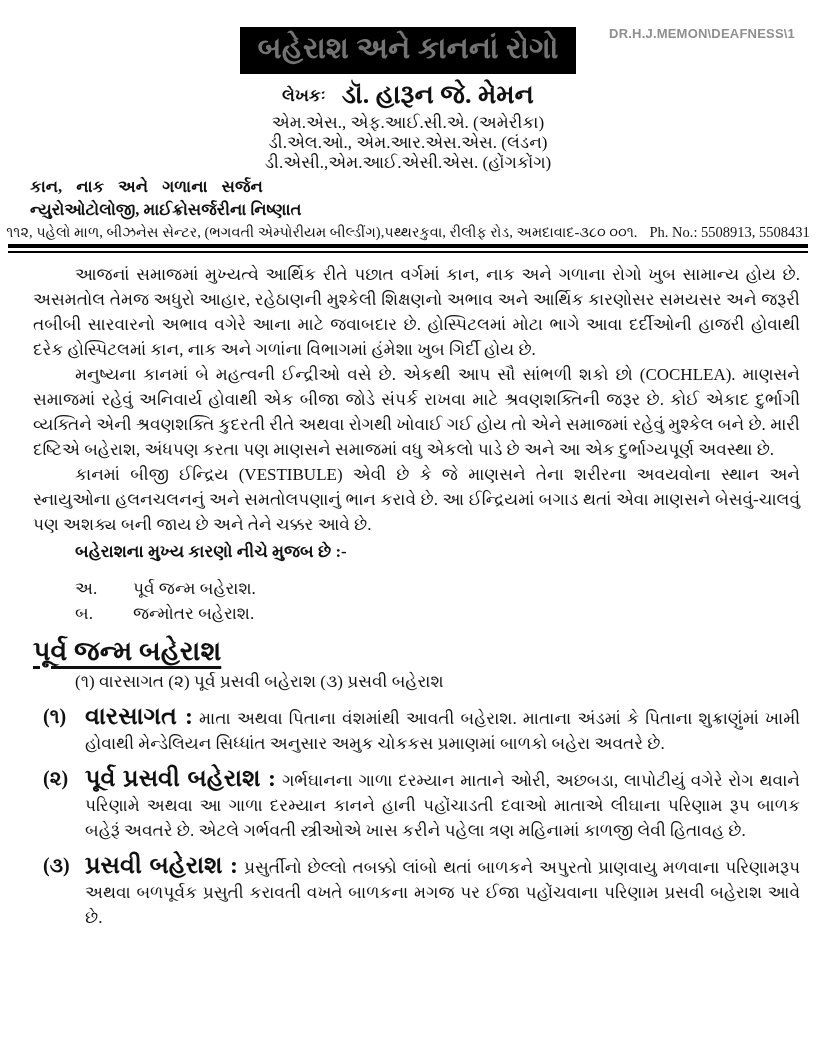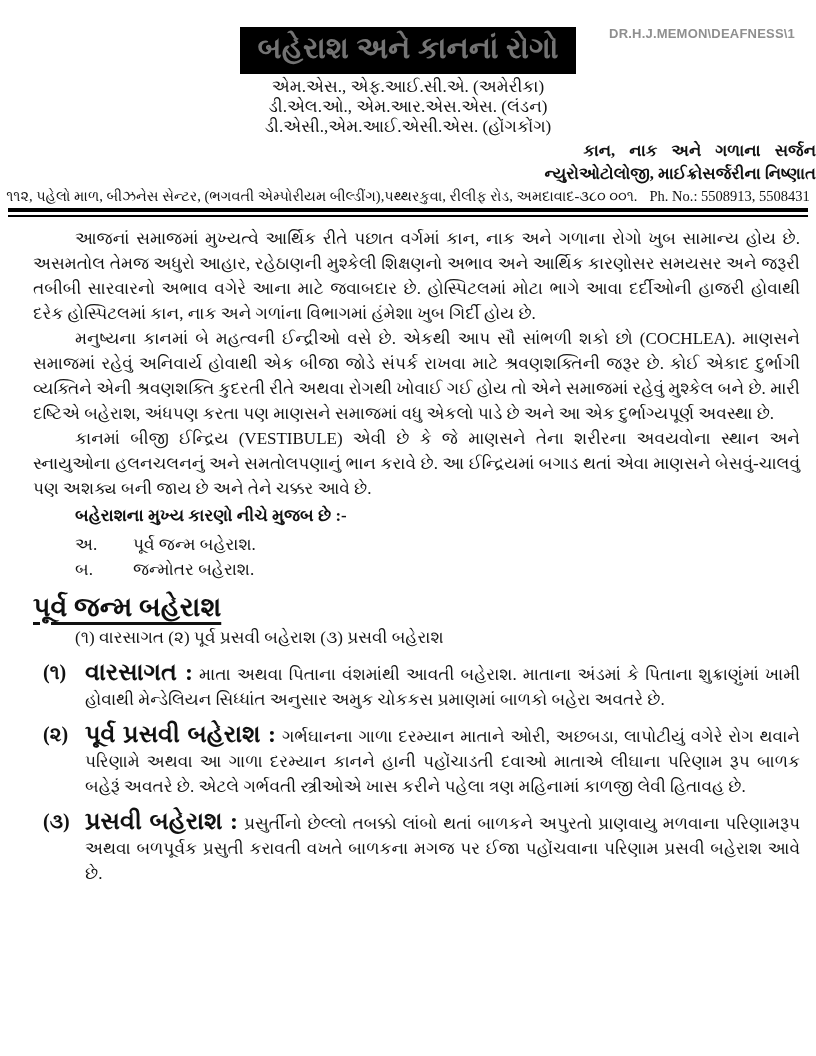--- a/index.html
+++ b/index.html
@@ -15,32 +15,32 @@
   }
   .title-row{text-align:center;padding-top:27px;}
   .title-box{
     display:inline-block;background:#000;color:#737373;font-weight:bold;
     font-size:30px;line-height:1.25;padding:2px 18px 7px;
   }
   .author-row{text-align:center;margin-top:6px;}
   .author-prefix{font-weight:bold;font-size:17px;margin-right:12px;vertical-align:2px;}
   .author-name{font-weight:bold;font-size:26px;}
   .credentials{text-align:center;margin-top:3px;font-size:17px;line-height:20px;}
-  .designation{text-align:right;font-weight:bold;font-size:16.5px;line-height:23px;}
+  .designation{text-align:left;font-weight:bold;font-size:16.5px;line-height:23px;padding-left:30px;}
   .designation.spread{word-spacing:10px;margin-top:2px;}
   .address-row{
     display:flex;justify-content:center;gap:12px;margin-top:3px;
     font-size:14.5px;white-space:nowrap;
   }
   .rule{margin:3px 8px 0;height:3px;border-top:4px solid #000;border-bottom:2px solid #000;}
   .body{
     padding:9px 16px 0 33px;font-size:17px;line-height:25px;text-align:justify;
   }
   .para{margin:0;text-indent:42px;}
-  .causes-heading{margin:2px 0 4px;padding-left:42px;font-weight:bold;text-align:left;}
+  .causes-heading{margin:2px 0 12px;padding-left:42px;font-weight:bold;text-align:left;}
   .cause-row{display:flex;padding-left:42px;text-align:left;}
   .cause-marker{flex:none;width:58px;}
   .section-heading{
     margin:13px 0 5px;font-size:27px;font-weight:bold;text-align:left;
     text-decoration:underline;text-decoration-thickness:2.5px;text-underline-offset:6px;
   }
   .intro{margin:0;padding-left:42px;text-align:left;}
   .item{display:flex;margin-top:10px;}
   .item-number{flex:none;width:52px;font-weight:bold;font-size:20px;padding-left:10px;box-sizing:border-box;}
   .item-text{flex:1;text-align:justify;}
@@ -50,20 +50,24 @@
 <body>
 
 <div class="page">
 
   <div class="watermark">DR.H.J.MEMON\DEAFNESS\1</div>
 
   <div class="title-row">
     <span class="title-box">બહેરાશ અને કાનનાં રોગો</span>
   </div>
 
+  <div class="author-row">
+    <span class="author-prefix">લેખકઃ</span>
+    <span class="author-name">ડૉ. હારૂન જે. મેમન</span>
+  </div>
 
   <div class="credentials">
     <div>એમ.એસ., એફ.આઈ.સી.એ. (અમેરીકા)</div>
     <div>ડી.એલ.ઓ., એમ.આર.એસ.એસ. (લંડન)</div>
     <div>ડી.એસી.,એમ.આઈ.એસી.એસ. (હોંગકોંગ)</div>
   </div>
 
   <div class="designation spread">કાન, નાક અને ગળાના સર્જન</div>
   <div class="designation">ન્યુરોઓટોલોજી, માઈક્રોસર્જરીના નિષ્ણાત</div>
 

